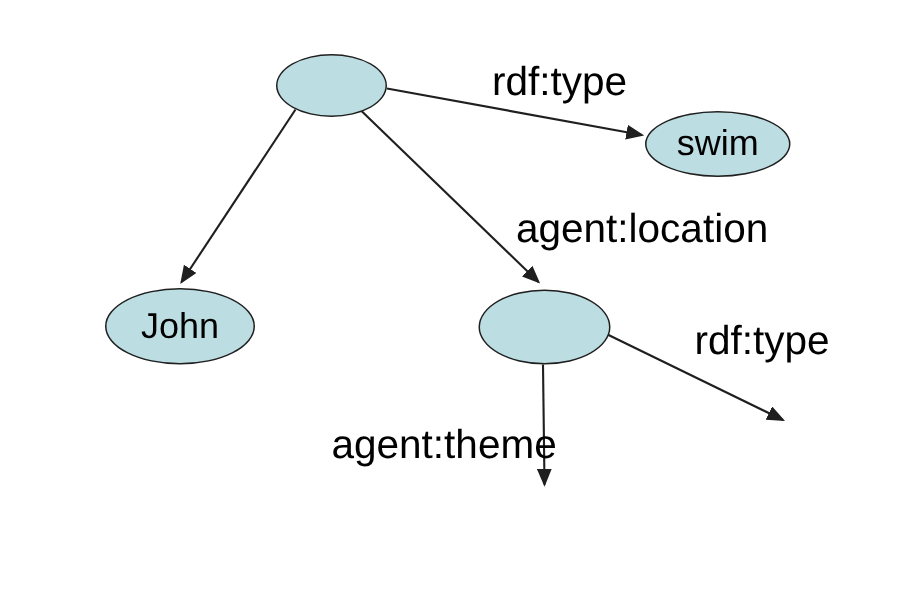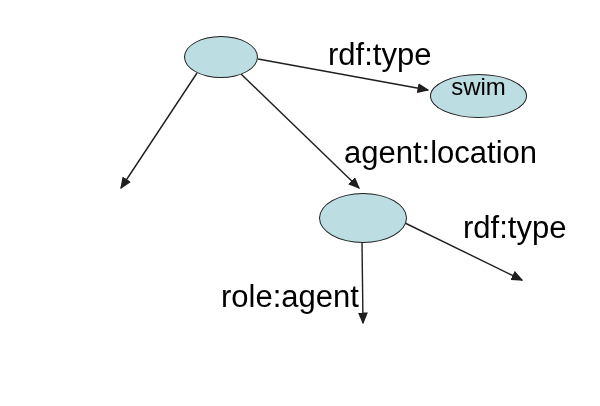--- a/index.html
+++ b/index.html
@@ -19,28 +19,29 @@
     left: 0; top: 0;
     width: 600px; height: 406px;
   }
   .node {
     position: absolute;
     box-sizing: border-box;
     border: 1.4px solid #1f1f1f;
     border-radius: 50%;
     background: #bcdde2;
     display: flex;
+    align-items: center;
     justify-content: center;
     font-size: 24px;
     line-height: 1;
     color: #000000;
   }
   .edge-label {
     position: absolute;
-    font-size: 31px;
+    font-size: 27px;
     line-height: 27px;
     color: #000000;
     white-space: nowrap;
   }
   
   #n-blank-event    { left: 184px; top: 36px;  width: 74px;  height: 42px; }
   #n-swim           { left: 430px; top: 74px;  width: 97px;  height: 44px; }
   #n-john           { left: 70px;  top: 192px; width: 100px; height: 51px; }
   #n-blank-location { left: 319px; top: 193px; width: 88px;  height: 50px; }
   #n-in             { left: 525px; top: 259px; width: 46px;  height: 52px; }
@@ -71,29 +72,32 @@
   </svg>
 
   <div class="node" id="n-blank-event">
     <span></span>
   </div>
 
   <div class="node" id="n-swim">
     <span>swim</span>
   </div>
 
+  <div class="node" id="n-john">
+    <span>John</span>
+  </div>
 
   <div class="node" id="n-blank-location">
     <span></span>
   </div>
 
 
 
   <div class="edge-label" id="l-rdftype-swim">rdf:type</div>
 
 
   <div class="edge-label" id="l-role-location">agent:location</div>
 
   <div class="edge-label" id="l-rdftype-in">rdf:type</div>
 
-  <div class="edge-label" id="l-role-theme">role:agent</div>
+  <div class="edge-label" id="l-role-theme">agent:theme</div>
 
 </div>
 
 </body></html>

